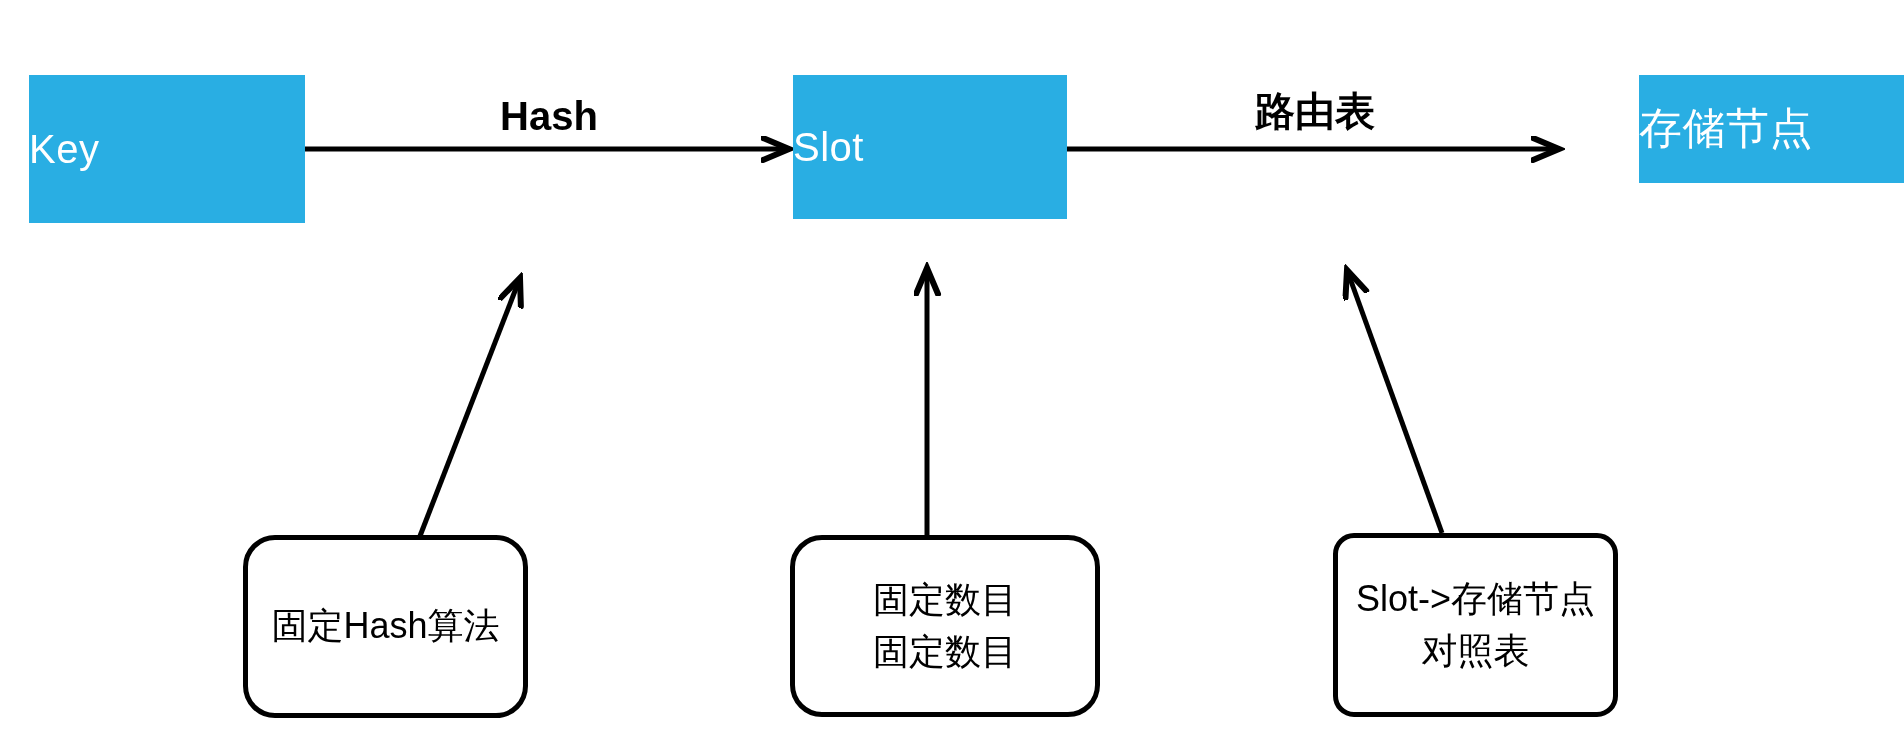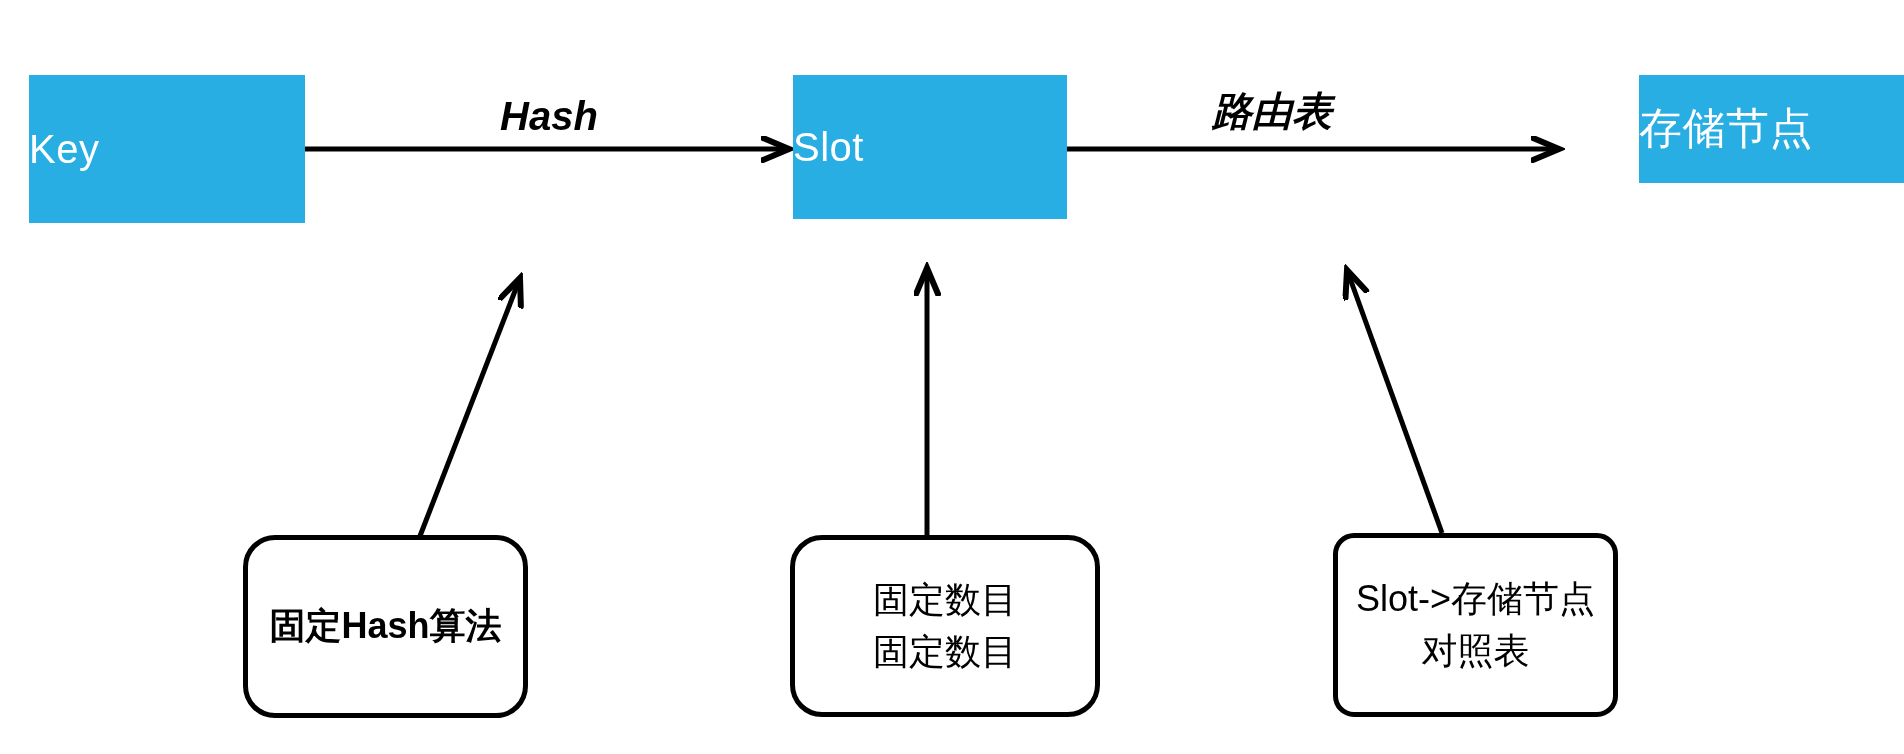--- a/index.html
+++ b/index.html
@@ -40,40 +40,39 @@
     position: absolute;
     top: 83px;
     width: 300px;
     height: 56px;
     display: flex;
     align-items: flex-end;
     justify-content: center;
     color: #000000;
     font-size: 40px;
     font-weight: 700;
-    font-style: italic;
   }
   .edge-label-hash  { left: 399px; }
-  .edge-label-route { left: 1122px; text-align: center; }
+  .edge-label-route { left: 1165px; text-align: center; }
   .annotation {
     position: absolute;
     background: #ffffff;
     border: 5px solid #000000;
     border-radius: 32px;
     display: flex;
     flex-direction: column;
     align-items: center;
     justify-content: center;
     color: #000000;
     font-size: 36px;
     line-height: 1.45;
     text-align: center;
     box-sizing: border-box;
   }
-  .annotation-1 { left: 243px;  top: 535px; width: 285px; height: 183px; font-weight: bold; }
+  .annotation-1 { left: 243px;  top: 535px; width: 285px; height: 183px; }
   .annotation-2 { left: 790px;  top: 535px; width: 310px; height: 182px; }
   .annotation-3 { left: 1333px; top: 533px; width: 285px; height: 184px; border-radius: 21px; }
 </style>
 </head>
 <body>
 
 <div class="canvas">
 
   <svg class="edges-svg" viewBox="0 0 1904 754" xmlns="http://www.w3.org/2000/svg">
     <defs>

